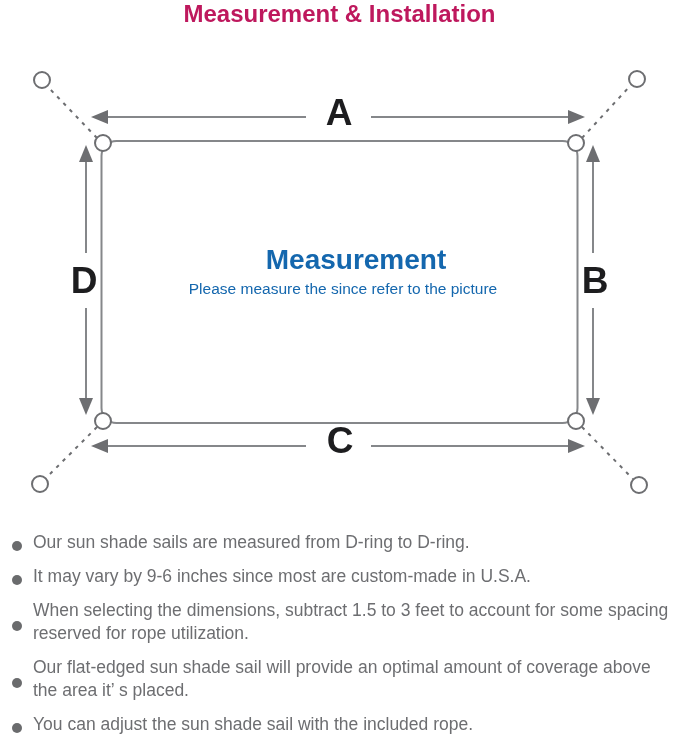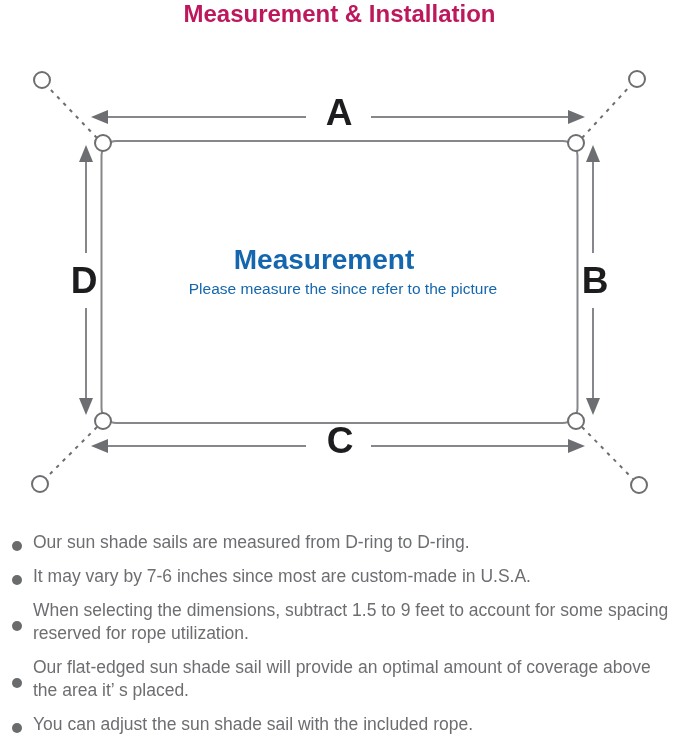--- a/index.html
+++ b/index.html
@@ -14,21 +14,21 @@
   .diagram-svg{position:absolute;top:0;left:0;}
   .edge-label{
     position:absolute;transform:translate(-50%,-50%);
     font-size:37px;font-weight:bold;color:#1d1d1f;line-height:1;
   }
   .edge-label-a{left:339px;top:112px;}
   .edge-label-b{left:595px;top:280px;}
   .edge-label-c{left:340px;top:440px;}
   .edge-label-d{left:84px;top:280px;}
   .center-title{
-    position:absolute;left:324px;top:260px;transform:translate(-50%,-50%);
+    position:absolute;left:356px;top:260px;transform:translate(-50%,-50%);
     font-size:28px;font-weight:bold;color:#1467ae;white-space:nowrap;
   }
   .center-sub{
     position:absolute;left:343px;top:289px;transform:translate(-50%,-50%);
     font-size:15.5px;color:#1467ae;white-space:nowrap;
   }
   .notes{
     position:absolute;left:9px;top:531px;width:666px;
     list-style:none;margin:0;padding:0;
   }
@@ -111,25 +111,25 @@
   <div class="center-title">Measurement</div>
   <div class="center-sub">Please measure the since refer to the picture</div>
 
   <ul class="notes">
     <li class="note">
       <span class="note-dot"></span>
       <span>Our sun shade sails are measured from D-ring to D-ring.</span>
     </li>
     <li class="note">
       <span class="note-dot"></span>
-      <span>It may vary by 7-6 inches since most are custom-made in U.S.A.</span>
+      <span>It may vary by 9-6 inches since most are custom-made in U.S.A.</span>
     </li>
     <li class="note">
       <span class="note-dot"></span>
-      <span>When selecting the dimensions, subtract 1.5 to 9 feet to account for some spacing reserved for rope utilization.</span>
+      <span>When selecting the dimensions, subtract 1.5 to 3 feet to account for some spacing reserved for rope utilization.</span>
     </li>
     <li class="note">
       <span class="note-dot"></span>
       <span>Our flat-edged sun shade sail will provide an optimal amount of coverage above the area it’ s placed.</span>
     </li>
     <li class="note">
       <span class="note-dot"></span>
       <span>You can adjust the sun shade sail with the included rope.</span>
     </li>
   </ul>

